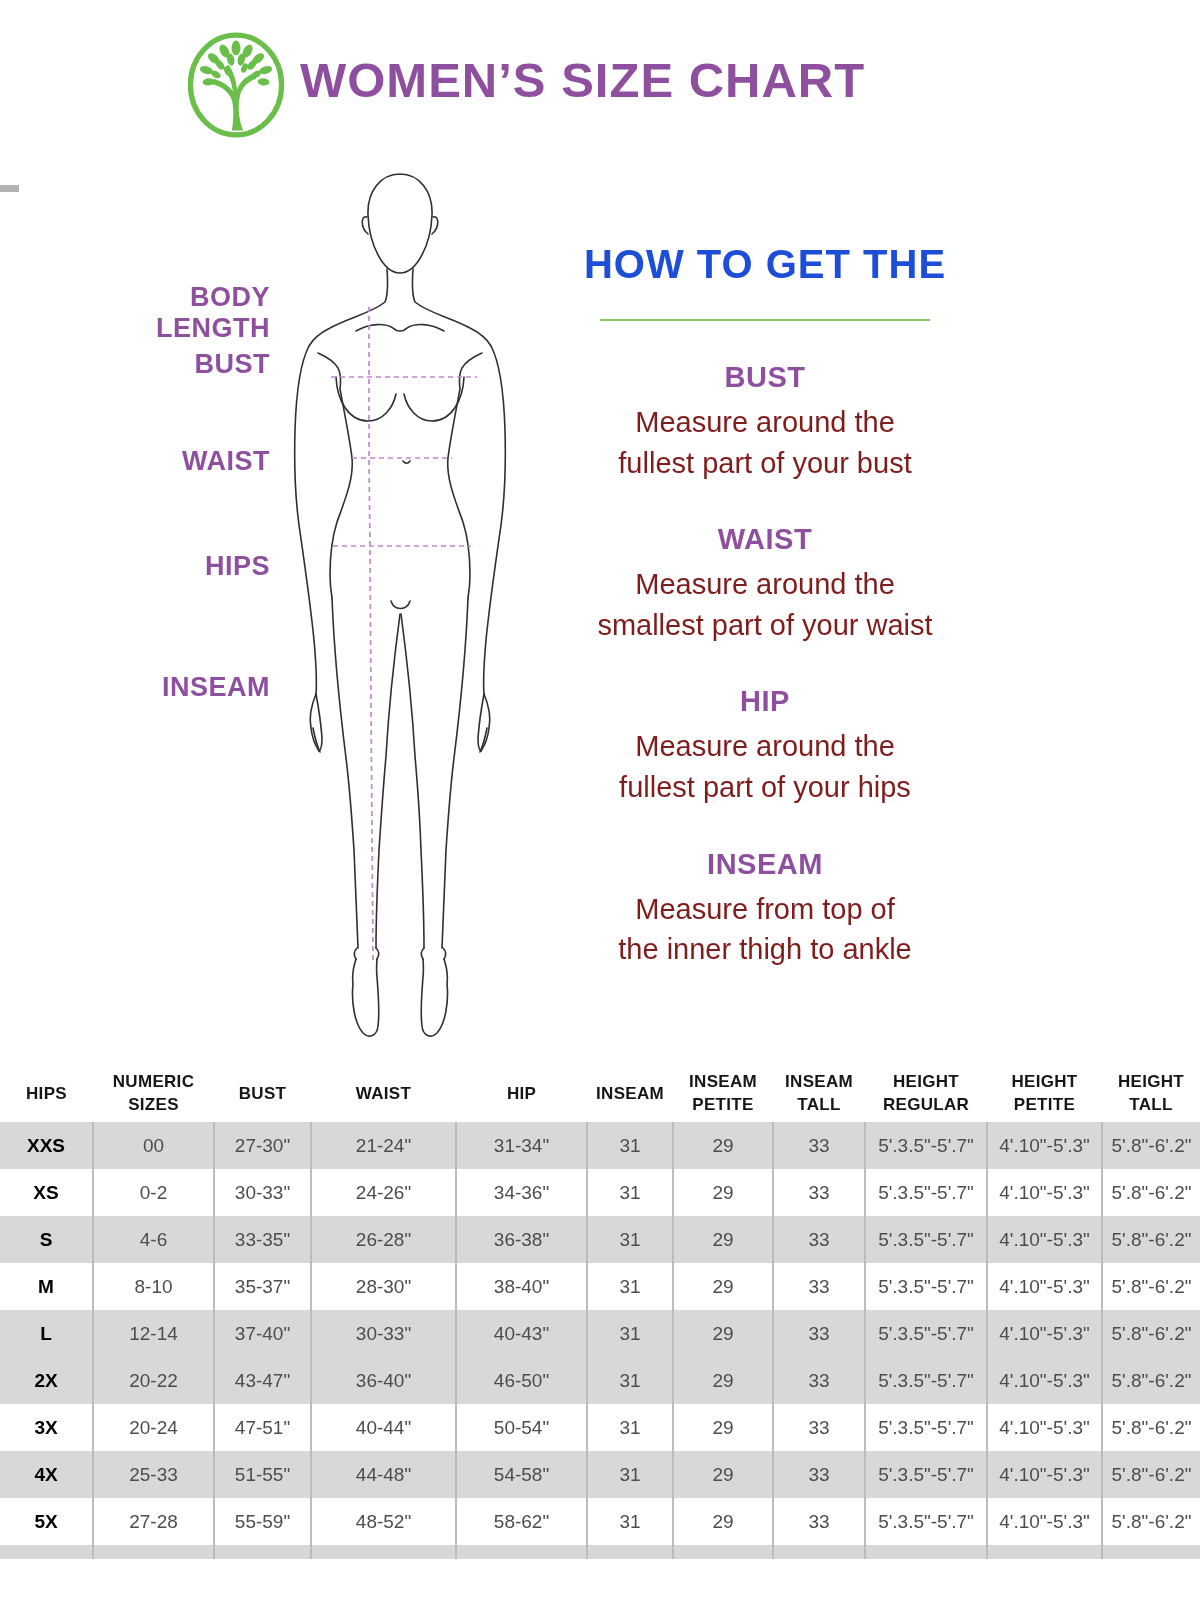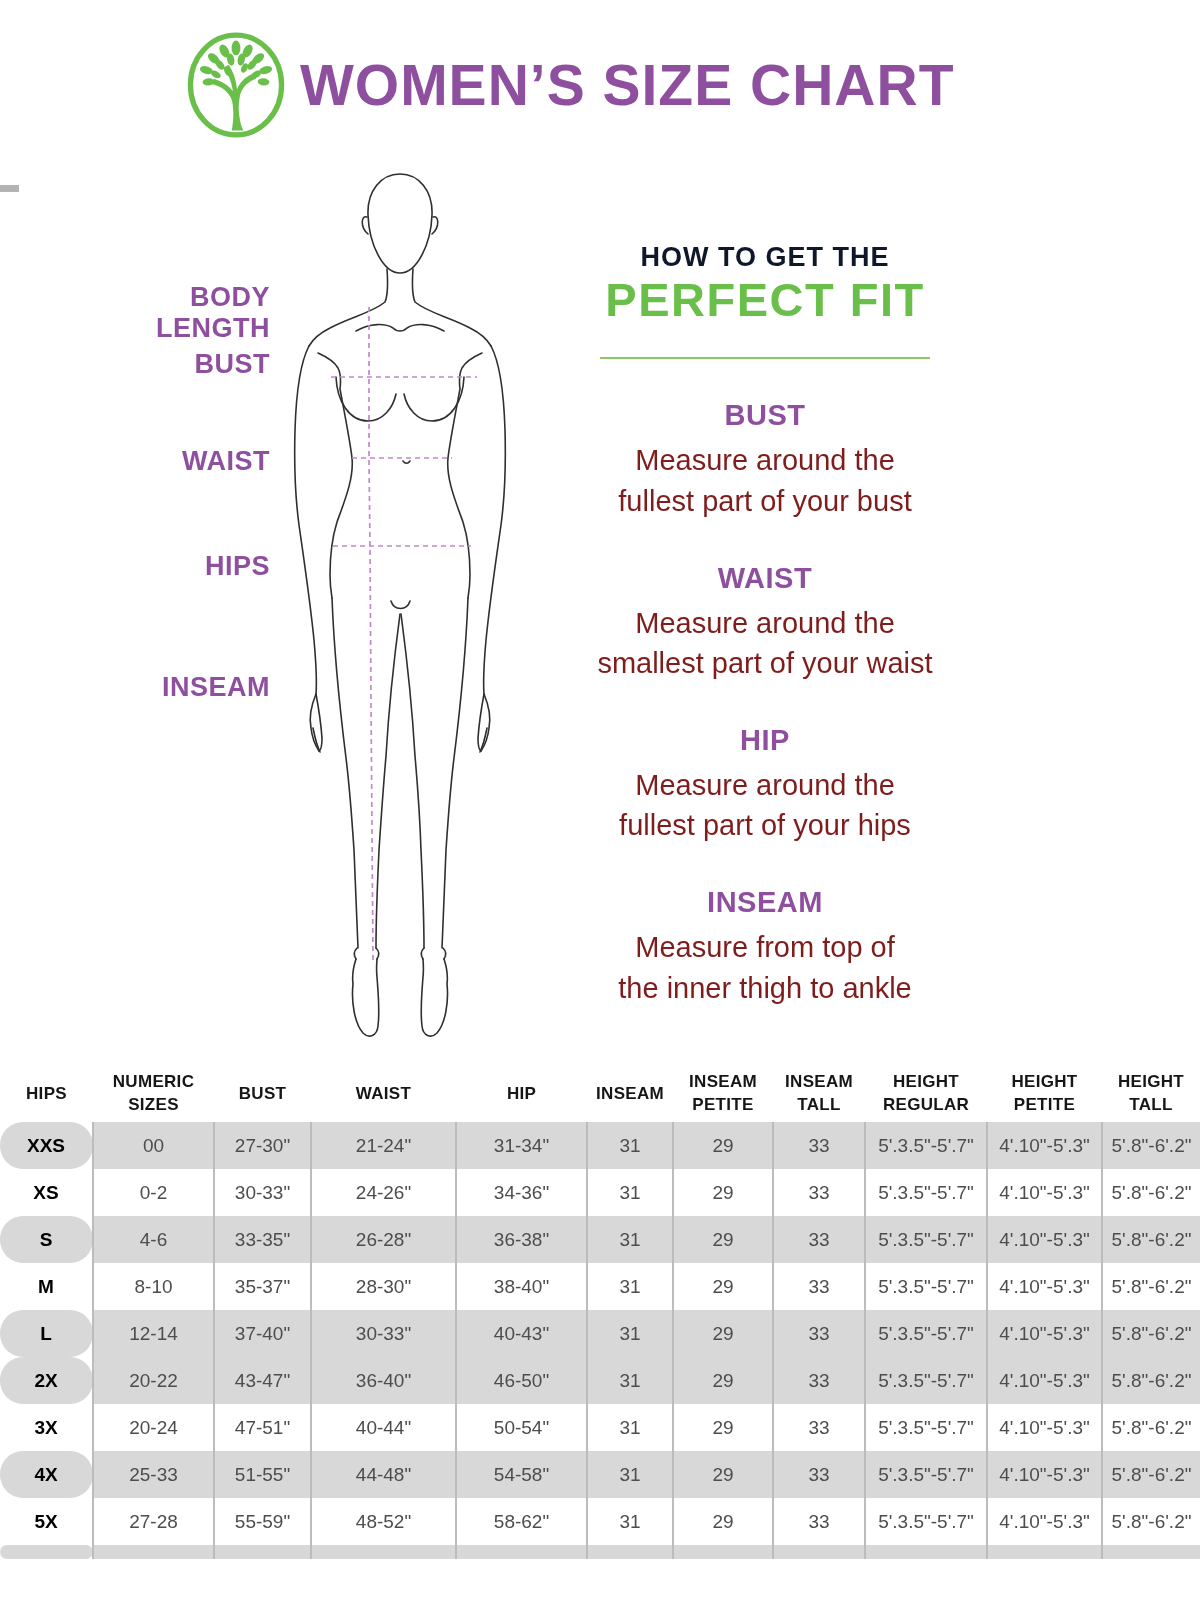--- a/index.html
+++ b/index.html
@@ -6,41 +6,41 @@
   html,body { background:#ffffff; }
   #page {
     position:relative; width:1200px; height:1600px;
     background:#ffffff; overflow:hidden;
     font-family:"Liberation Sans", sans-serif;
   }
   
   #logo { position:absolute; left:183px; top:32px; width:106px; height:106px; }
   #page-title {
     position:absolute; left:300px; top:52px; width:680px;
-    font-size:57px; font-weight:700; letter-spacing:1px;
+    font-size:49px; font-weight:700; letter-spacing:1px;
     color:#8e4f9f; white-space:nowrap;
   }
   #edge-dash { position:absolute; left:0; top:185px; width:19px; height:7px; background:#b3b3b3; }
 
   
   #croquis { position:absolute; left:280px; top:160px; width:250px; height:890px; }
   .fig-label {
     position:absolute; left:40px; width:230px; text-align:right;
     color:#8e4f9f; font-weight:700; font-size:27px; letter-spacing:.5px;
     line-height:1.16; white-space:pre-line;
   }
   #lbl-bodylength { top:282px; }
   #lbl-bust       { top:349px; }
   #lbl-waist      { top:446px; }
   #lbl-hips       { top:551px; }
   #lbl-inseam     { top:672px; }
 
   
   #fit-guide { position:absolute; left:545px; top:243px; width:440px; text-align:center; }
-  #fit-title-1 { color:#0f172a; font-weight:700; font-size:27px; letter-spacing:1px; line-height:1.05; }
+  #fit-title-1 { color:#1d4ed8; font-weight:700; font-size:40px; letter-spacing:1px; line-height:1.05; }
   #fit-title-2 { color:#6abf4b; font-weight:700; font-size:47px; letter-spacing:1.5px; line-height:1.0; margin-top:5px; }
   #fit-divider { width:330px; height:2px; background:#8cc963; margin:34px auto 0 auto; }
   .guide-section { margin-top:40px; }
   .guide-section h3 { color:#8e4f9f; font-weight:700; font-size:29px; letter-spacing:.5px; margin-bottom:8px; }
   .guide-section p  { color:#7f1d1d; font-size:29px; line-height:1.4; white-space:pre-line; }
 
   
   #size-table-wrap { position:absolute; left:0; top:1066px; width:1200px; }
   table { width:1200px; border-collapse:collapse; table-layout:fixed; }
   col.c0{width:93px}  col.c1{width:121px} col.c2{width:97px}  col.c3{width:145px}
@@ -48,21 +48,21 @@
   col.c8{width:122px} col.c9{width:115px} col.c10{width:98px}
   thead th {
     height:56px; font-size:17px; font-weight:700; color:#161616;
     text-align:center; vertical-align:middle; line-height:1.35;
     white-space:pre-line; background:#ffffff; letter-spacing:.3px;
   }
   tbody td {
     height:47px; font-size:19px; color:#4d4d4d; text-align:center;
     vertical-align:middle; border-left:2px solid #bcbcbc;
   }
-  tbody td:first-child { border-left:none; font-weight:700; color:#000000;border-radius:23px; }
+  tbody td:first-child { border-left:none; font-weight:700; color:#000000; }
   tbody tr.stripe td { background:#d8d8d8; }
   tbody tr.plain  td { background:#ffffff; }
   tbody tr.sliver td { height:14px; background:#d8d8d8; }
 </style>
 </head>
 <body>
 
 <div id="page">
 
   <svg id="logo" viewBox="0 0 100 100">
@@ -152,21 +152,20 @@
 
   <div class="fig-label" id="lbl-bodylength">BODY
 LENGTH</div>
   <div class="fig-label" id="lbl-bust">BUST</div>
   <div class="fig-label" id="lbl-waist">WAIST</div>
   <div class="fig-label" id="lbl-hips">HIPS</div>
   <div class="fig-label" id="lbl-inseam">INSEAM</div>
 
   <div id="fit-guide">
     <div id="fit-title-1">HOW TO GET THE</div>
-    <div id="fit-title-2">PERFECT FIT</div>
     <div id="fit-divider"></div>
 
     <div class="guide-section">
       <h3>BUST</h3>
       <p>Measure around the
 fullest part of your bust</p>
     </div>
     <div class="guide-section">
       <h3>WAIST</h3>
       <p>Measure around the

